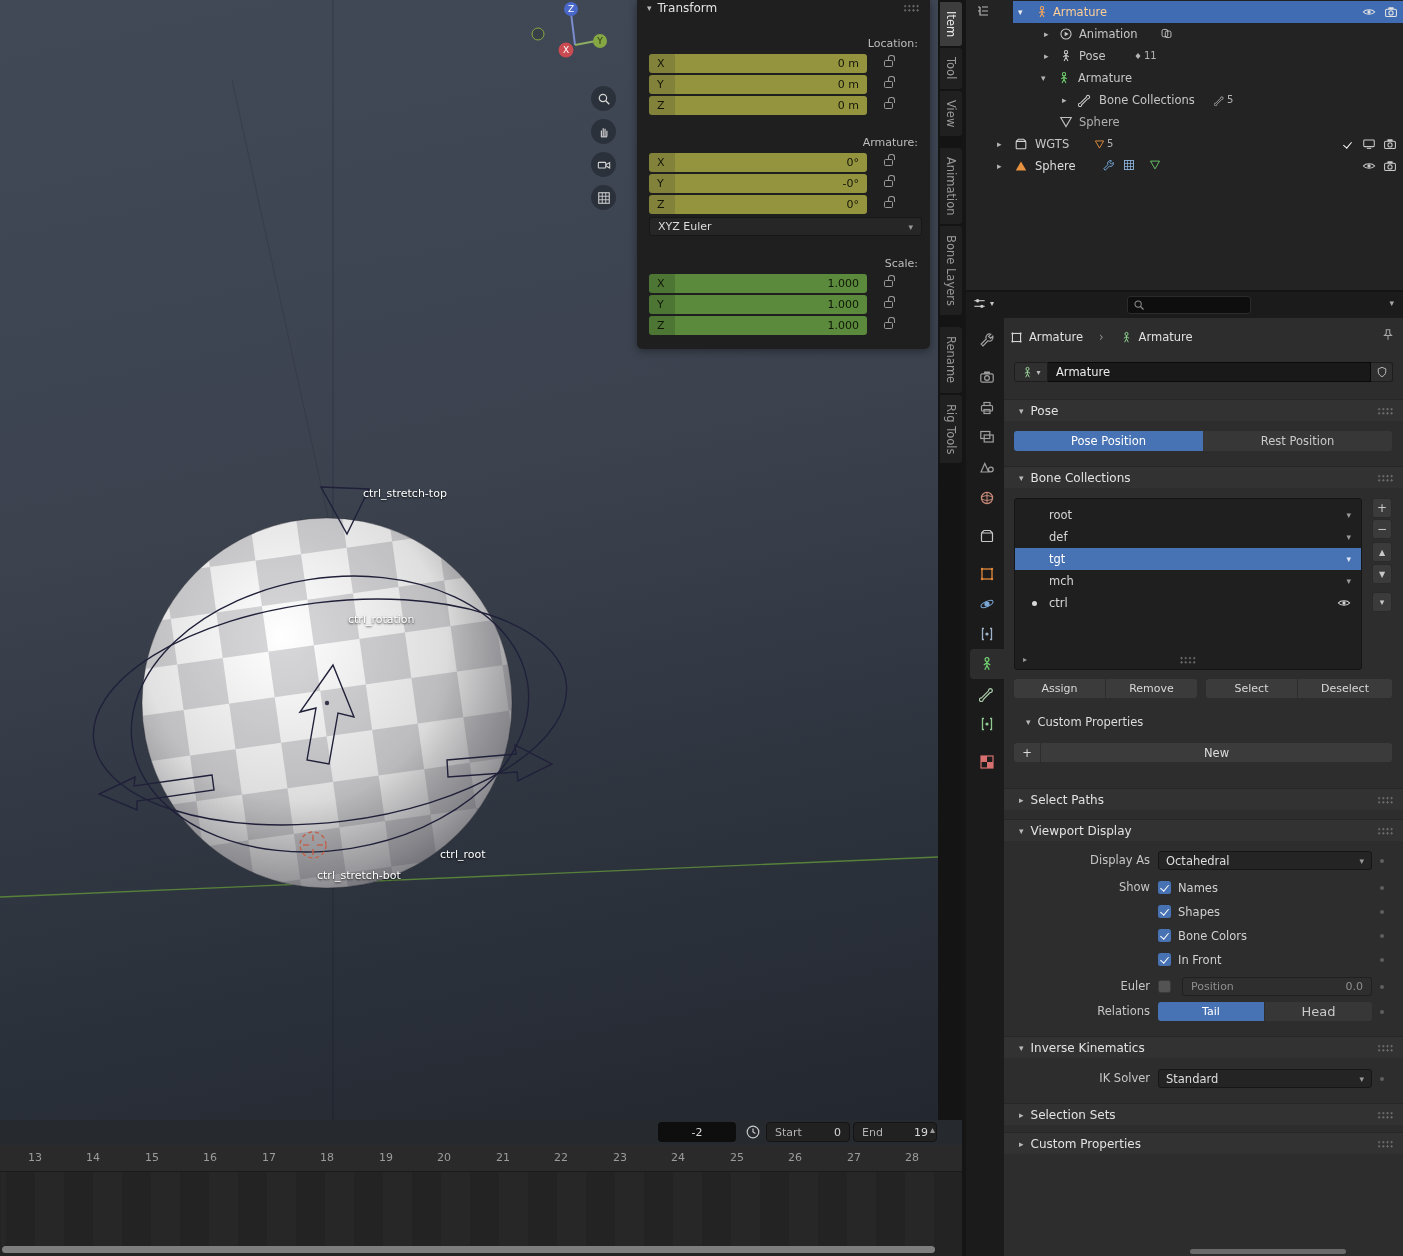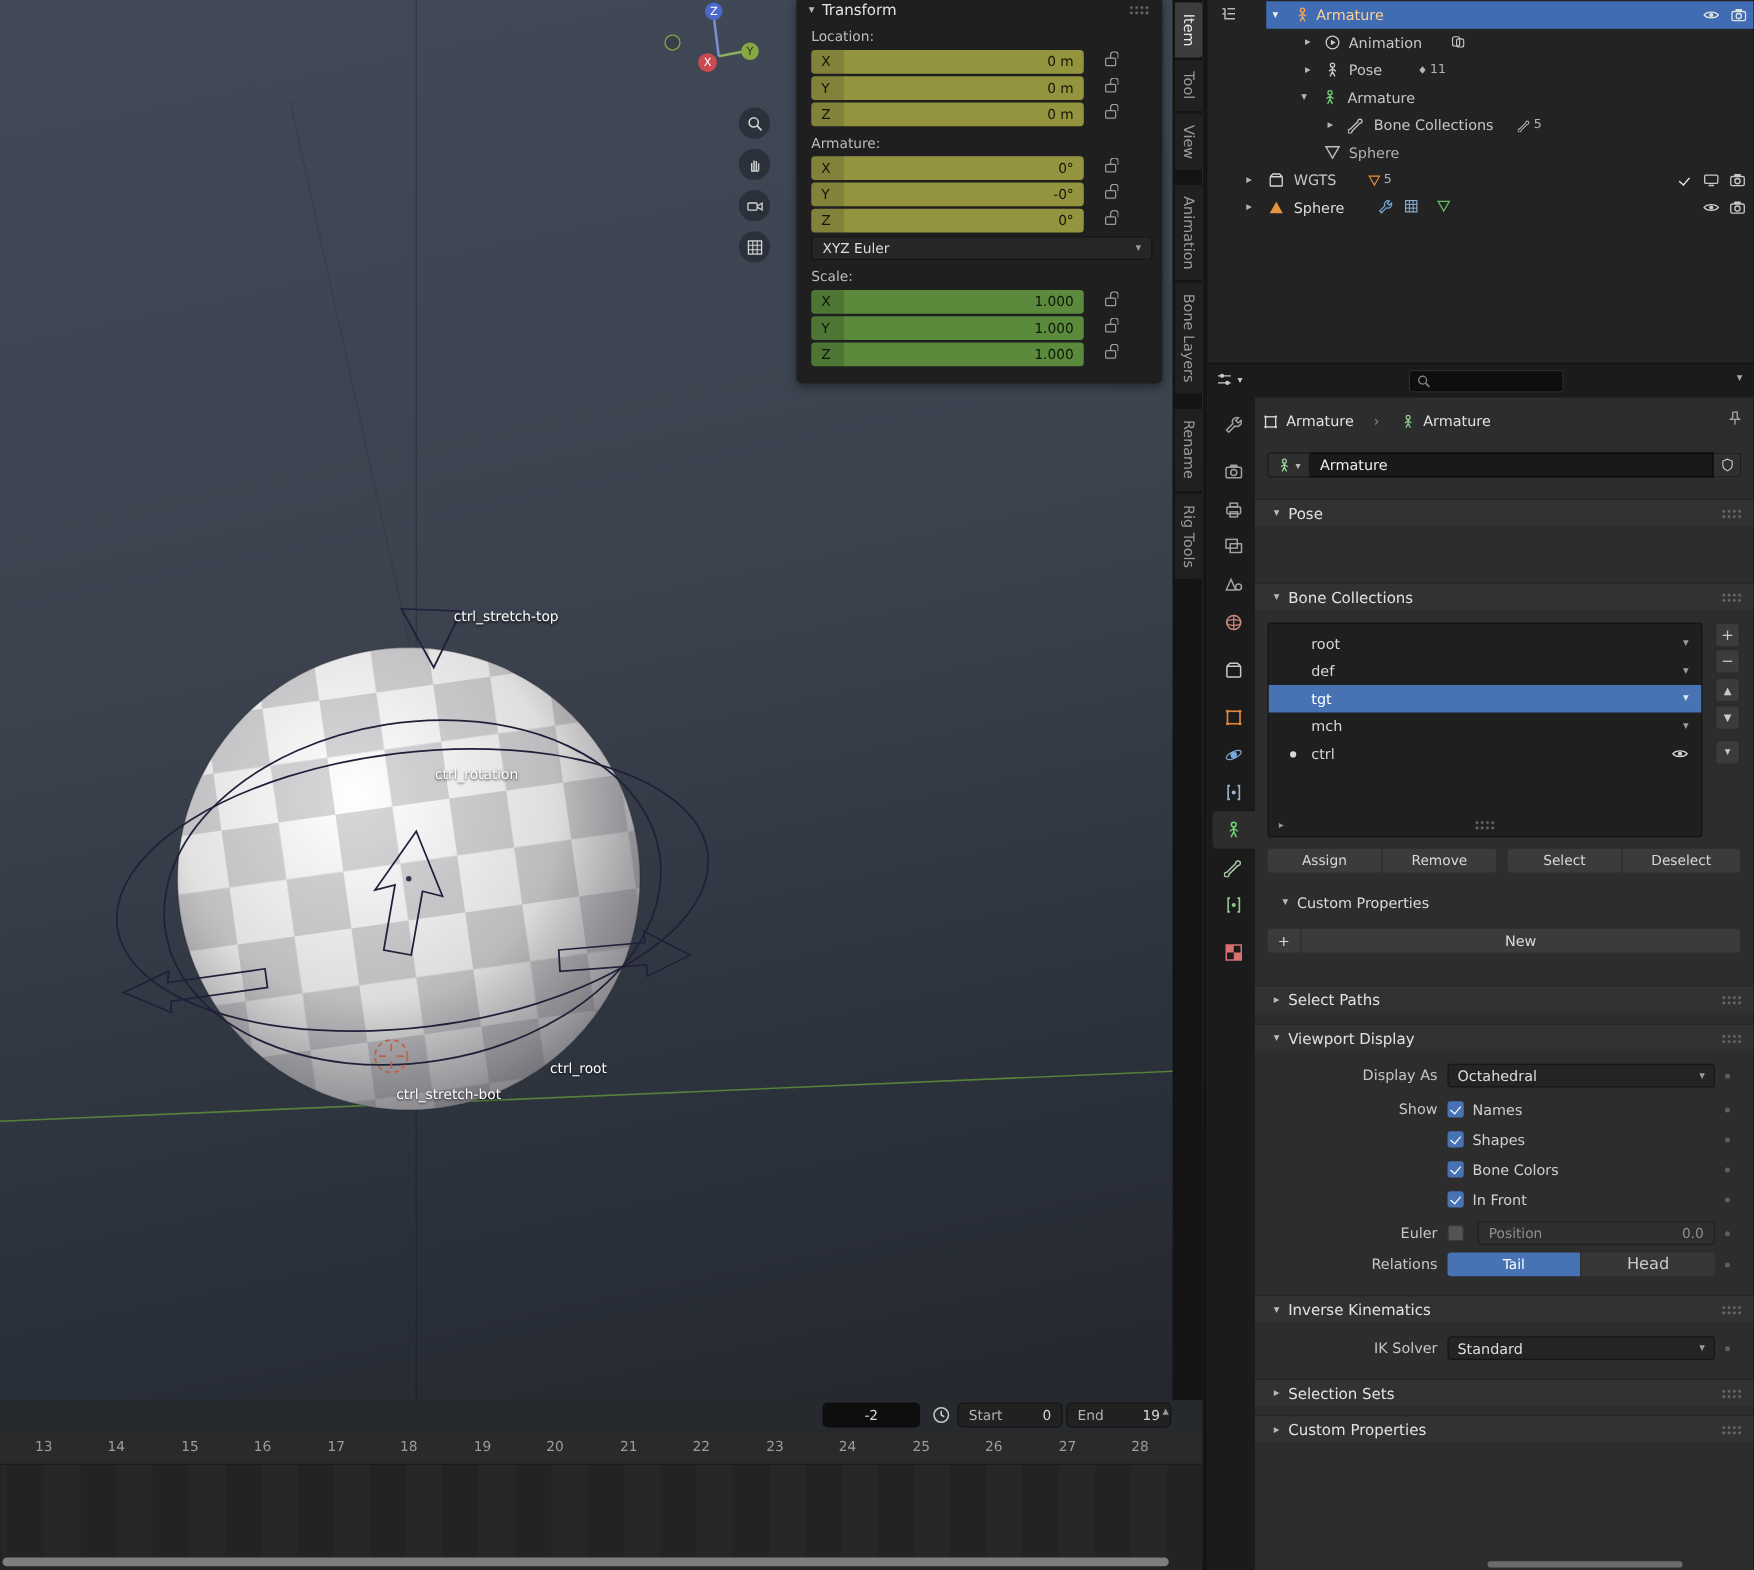--- a/index.html
+++ b/index.html
@@ -15,21 +15,21 @@
   .vplabel{position:absolute;color:#fff;font-size:11px;text-shadow:0 1px 2px rgba(0,0,0,.85);white-space:nowrap;}
   .gizmo{position:absolute;}
   .navbtn{position:absolute;left:591px;width:25px;height:25px;border-radius:50%;
     background:rgba(28,32,38,.55);display:flex;align-items:center;justify-content:center;color:#d4d4d4;}
 
   
   .npanel{position:absolute;left:637px;top:0;width:293px;background:rgba(30,30,30,.95);
     border-radius:0 0 5px 5px;padding-bottom:12px;box-shadow:0 2px 8px rgba(0,0,0,.4);}
   .np-hdr{height:16px;display:flex;align-items:center;gap:6px;padding:0 10px;color:#e3e3e3;font-size:12px;}
   .np-hdr .grip{margin-left:auto;}
-  .np-label{margin:7px 12px 4px;font-size:11px;color:#bdbdbd;}
+  .np-label{margin:21px 12px 4px;font-size:11px;color:#bdbdbd;text-align:right;}
   .np-row{display:flex;align-items:center;height:19px;margin:0 0 2px 12px;}
   .np-field{width:218px;height:19px;border-radius:3px;display:flex;align-items:center;
     padding:0 8px;font-size:11px;color:#15150a;}
   .np-field.yellow{background:linear-gradient(90deg,#82823a 0 26px,#94943f 26px);}
   .np-field.green{background:linear-gradient(90deg,#4d7634 0 26px,#5b8a3c 26px);color:#0f1607;}
   .np-field .val{margin-left:auto;}
   .lock{position:relative;width:9px;height:7px;border:1px solid #9a9a9a;border-radius:1.5px;margin-left:17px;}
   .lock::before{content:"";position:absolute;width:5px;height:5px;border:1px solid #9a9a9a;border-bottom:none;
     border-radius:3px 3px 0 0;left:3px;top:-6px;}
   .np-drop{margin:3px 12px 0;height:19px;background:#262626;border:1px solid #171717;border-radius:3px;
@@ -714,20 +714,24 @@
             <use href="#i-shield"></use>
           </svg>
     </div>
   </div>
 
   <div class="ph" style="top:107px">
     <span class="caret">▾</span>
     <span>Pose</span>
     <span class="grip"></span>
   </div>
+  <div class="segrow" style="top:139px">
+    <div class="seg on">Pose Position</div>
+    <div class="seg off">Rest Position</div>
+  </div>
 
   <div class="ph" style="top:174px">
     <span class="caret">▾</span>
     <span>Bone Collections</span>
     <span class="grip"></span>
   </div>
   <div class="bclist">
     <div class="bcrow" style="top:5px">
       <span>root</span>
           <span class="vdd">▾</span>

